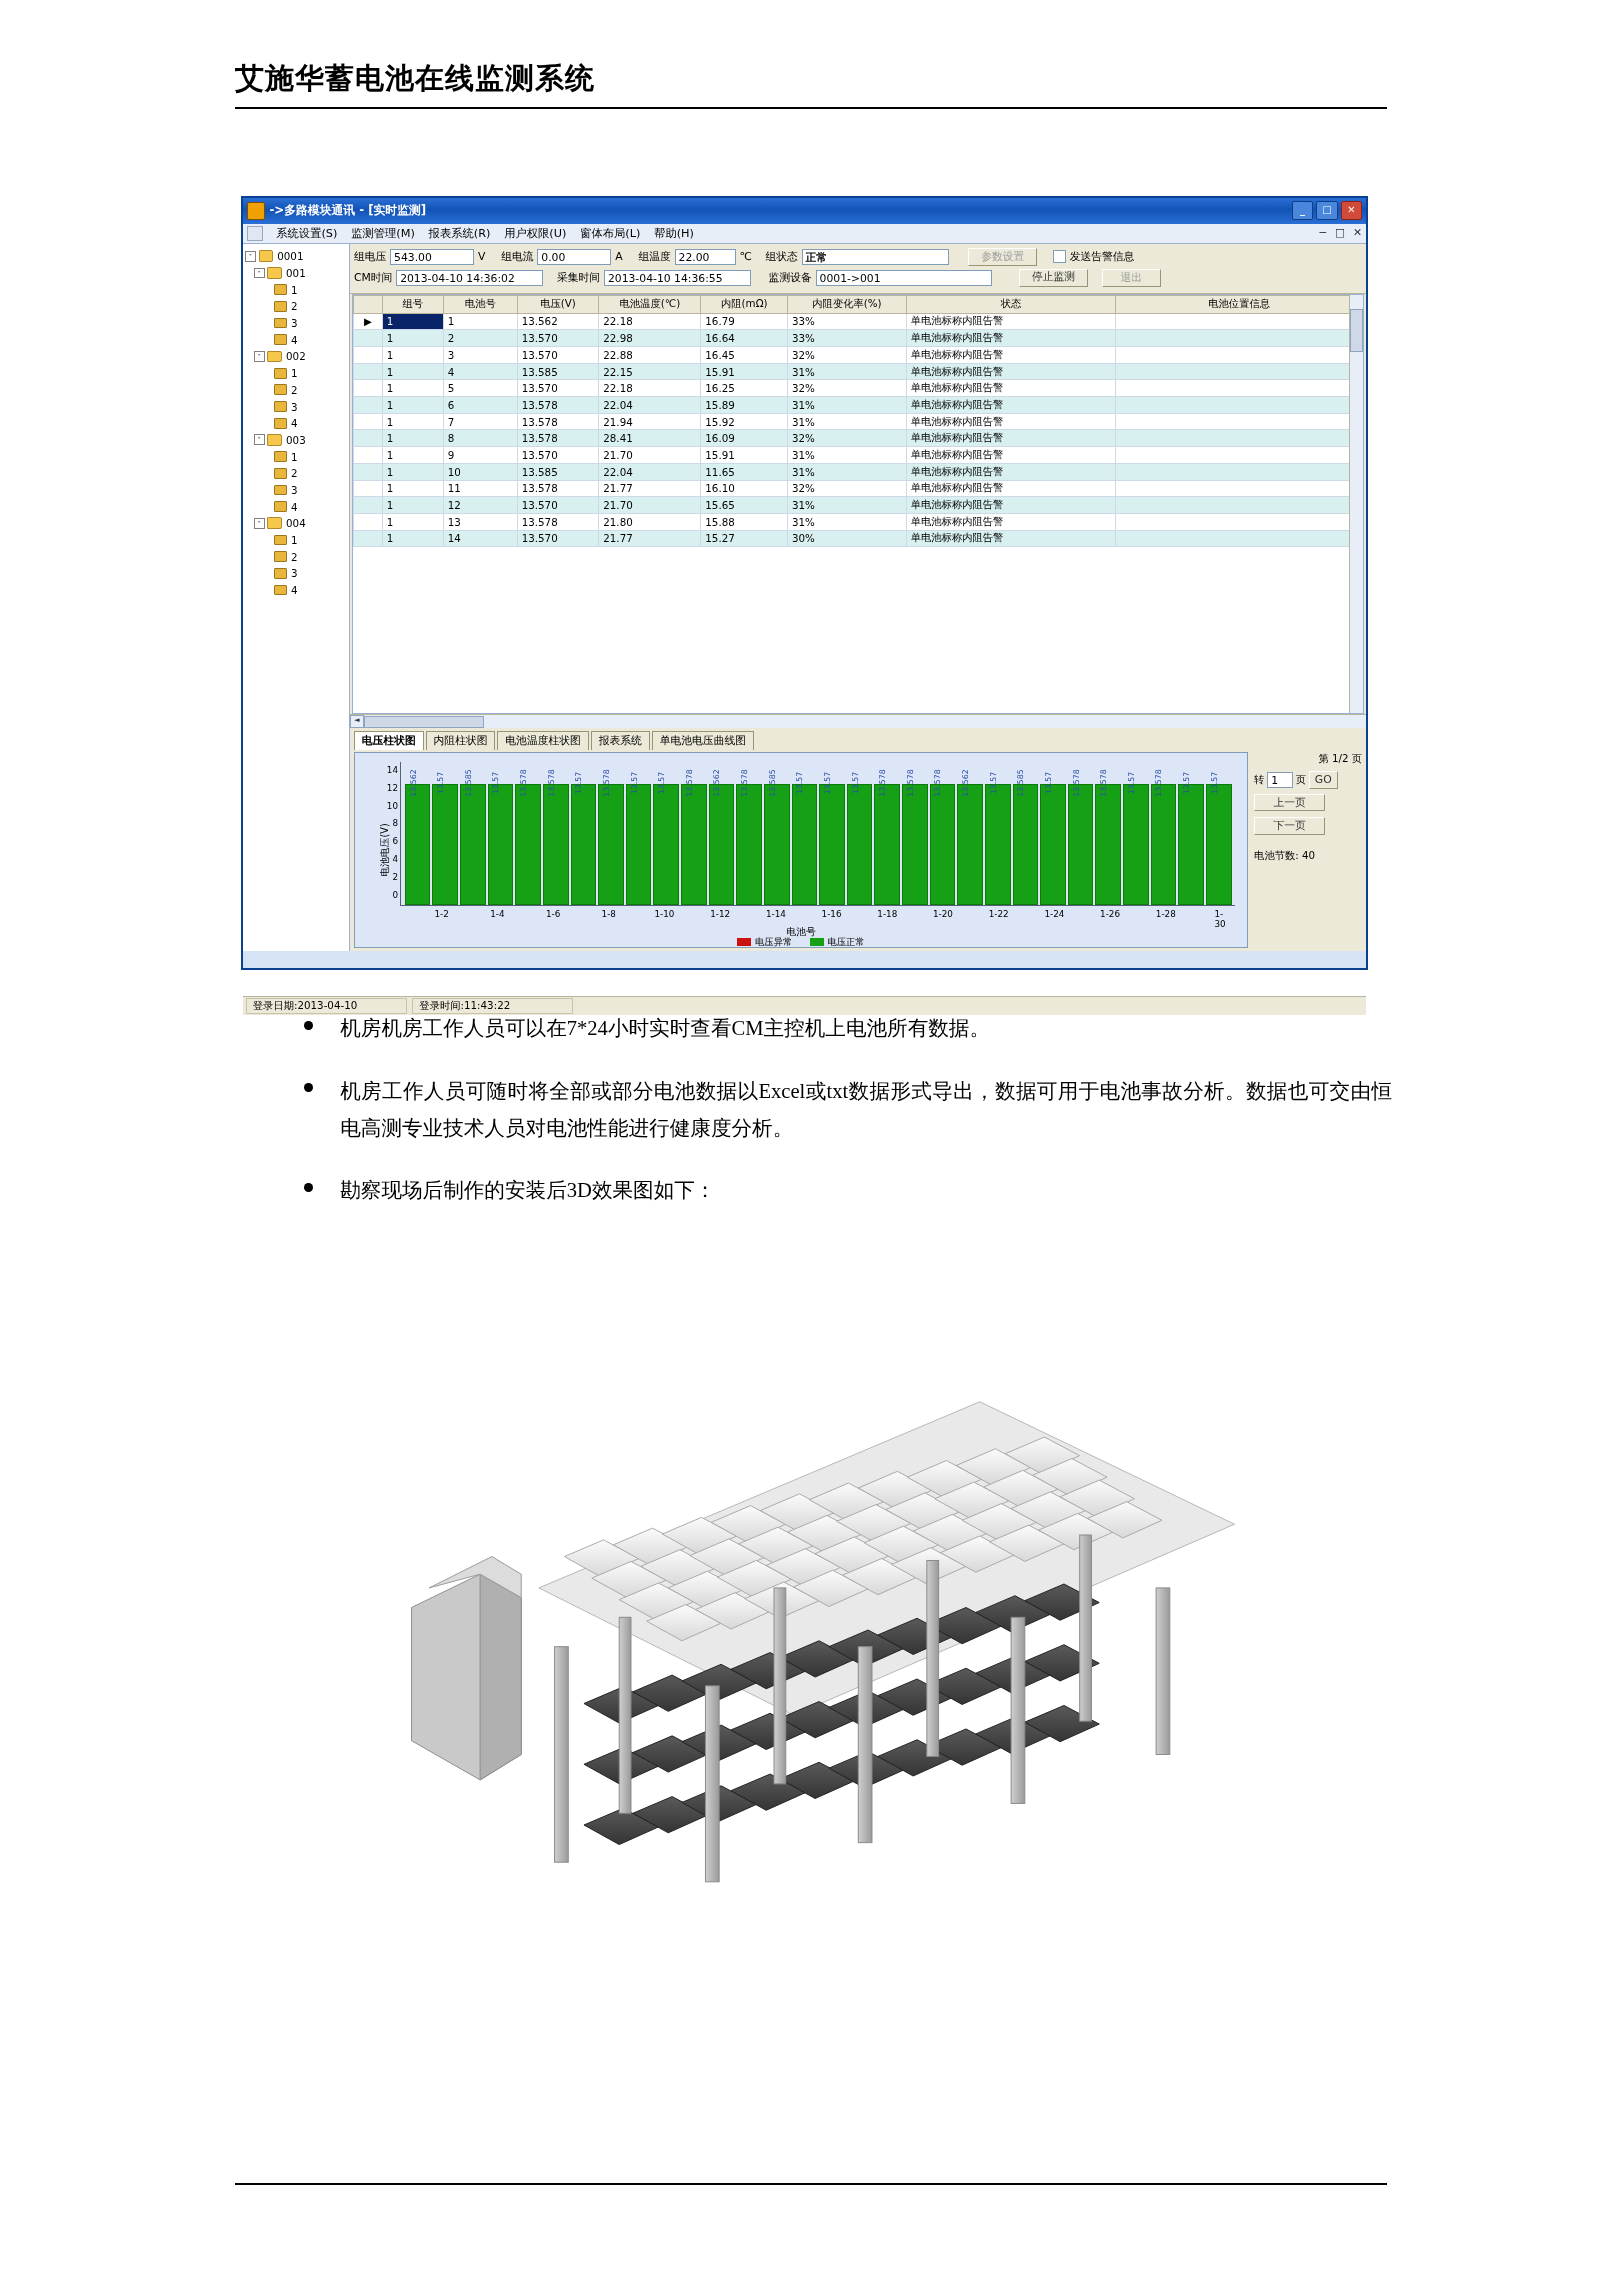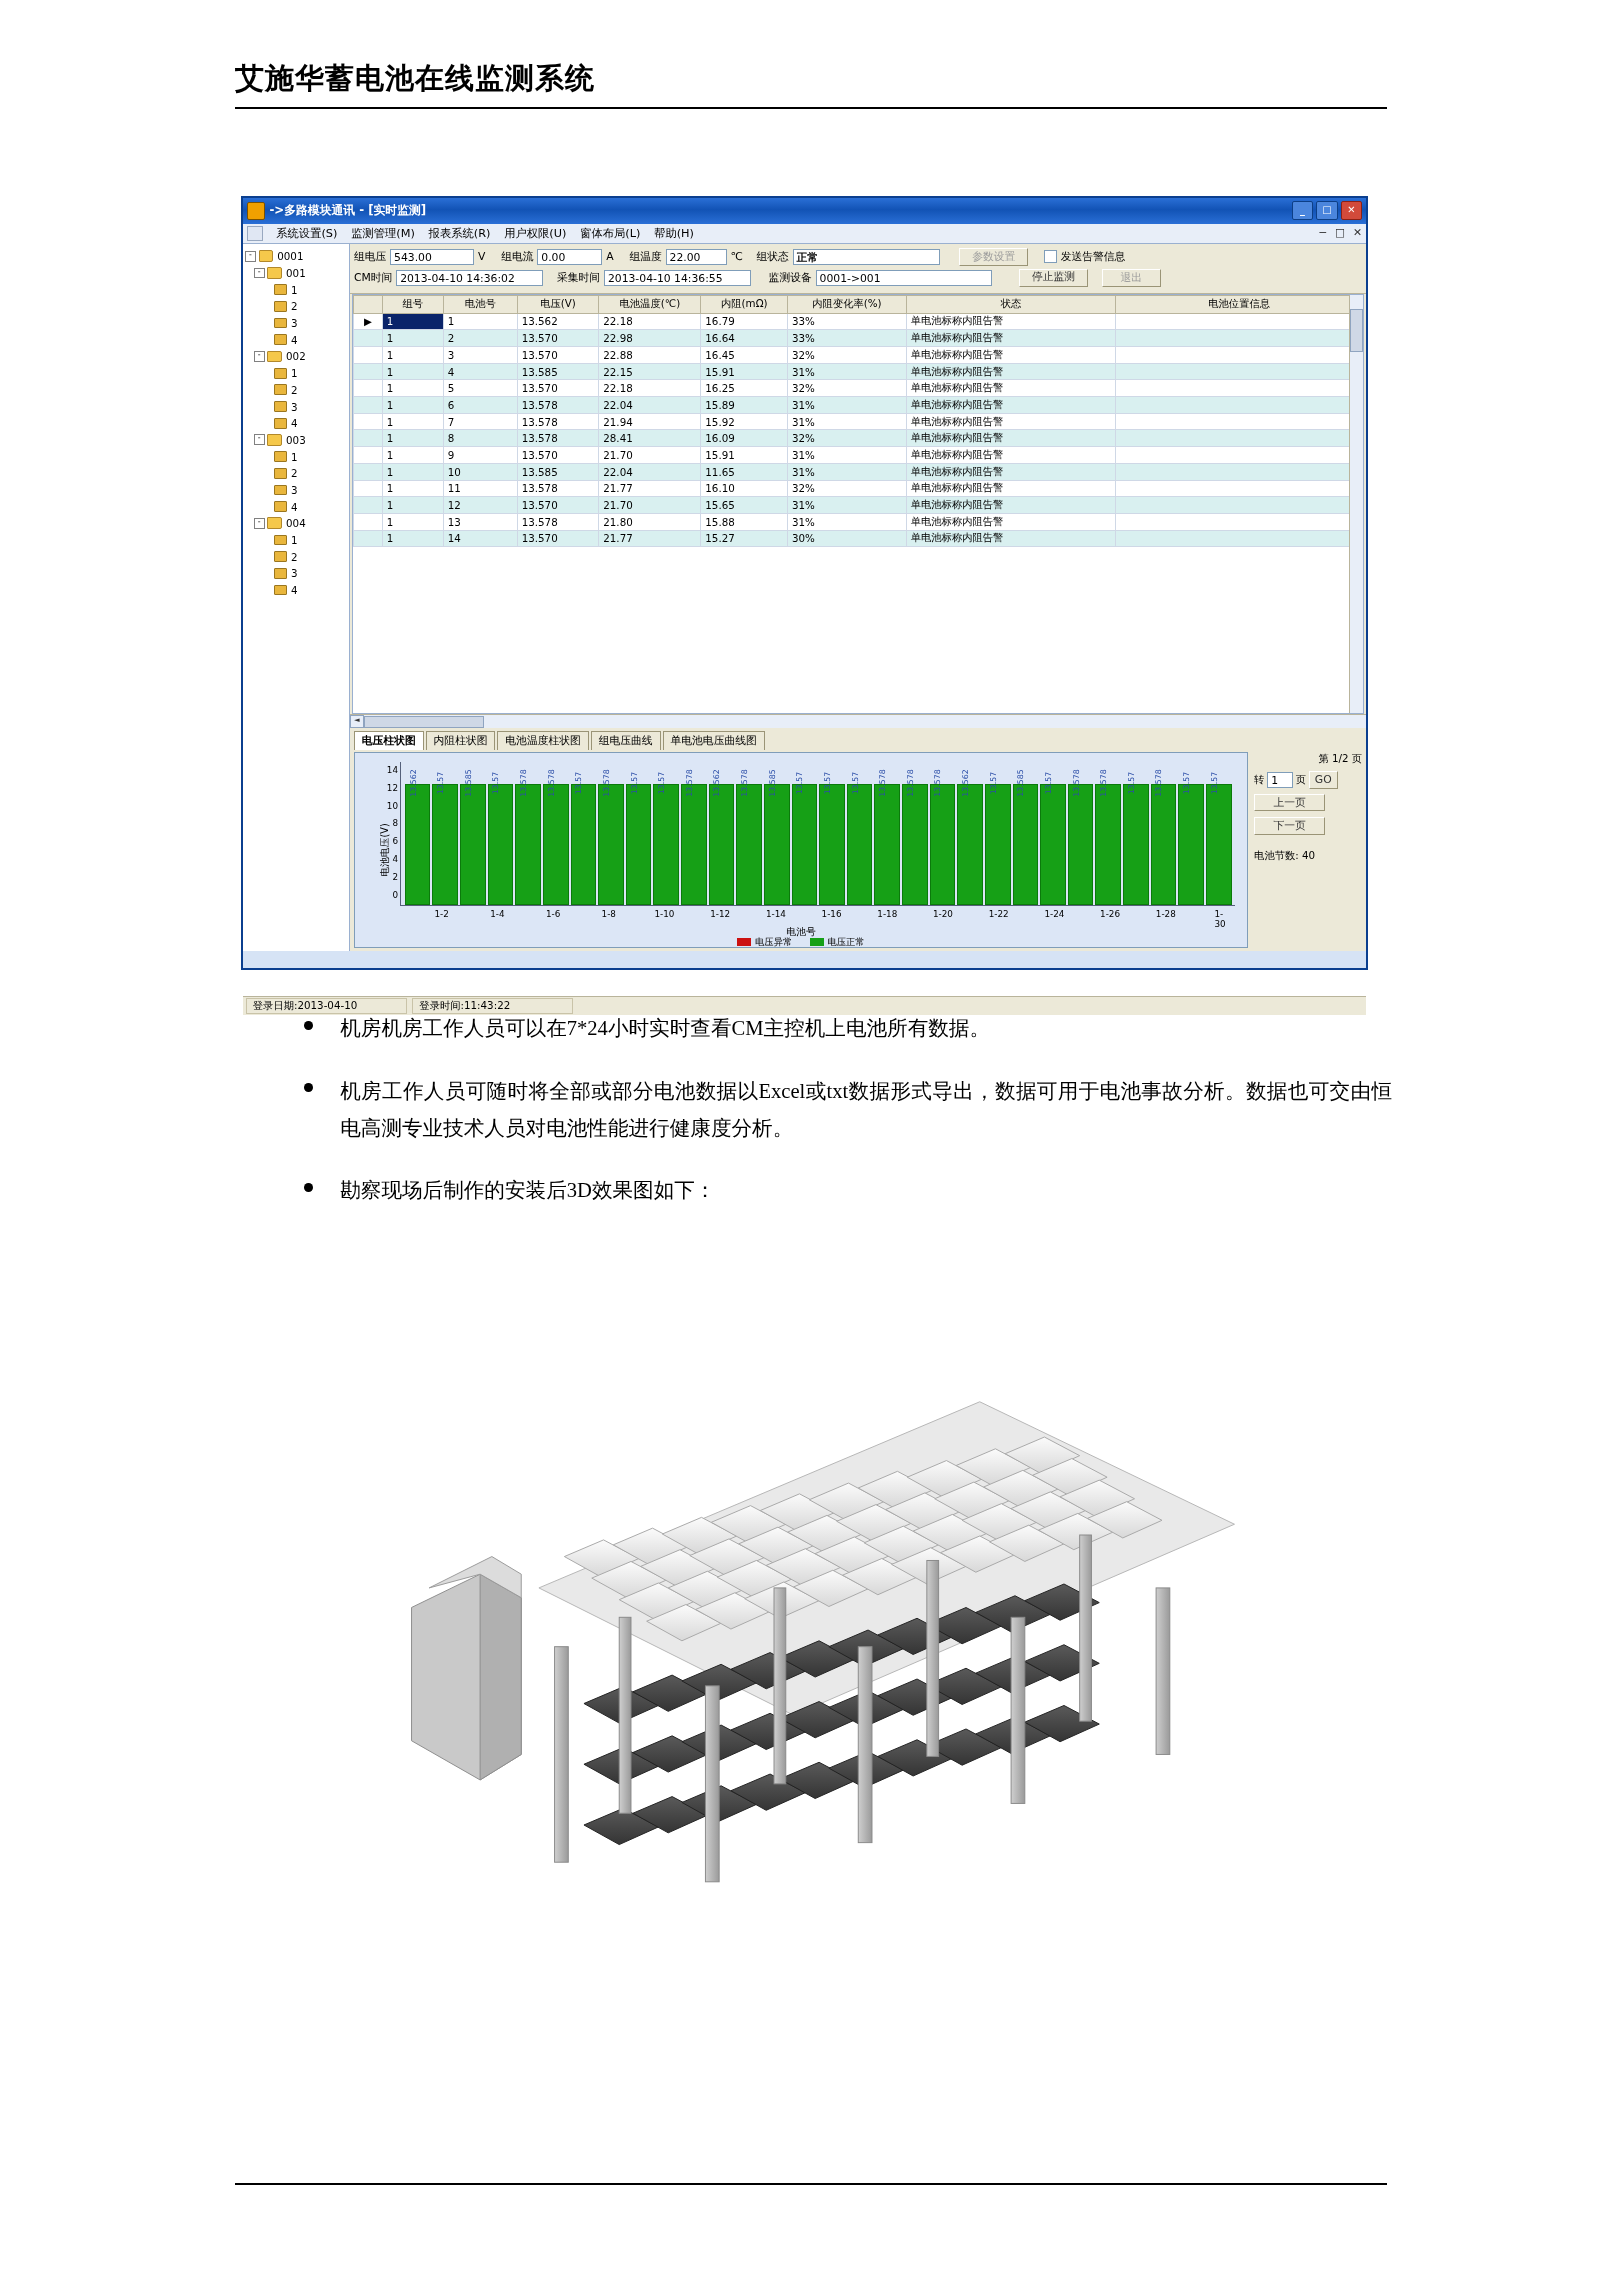--- a/index.html
+++ b/index.html
@@ -356,21 +356,21 @@
         </div>
 
       <div class="right-panel">
 
         <div class="param-block">
           <div class="prow">
             <label>组电压</label>
             <span class="fld" style="width:84px;">543.00</span>
             <span>V</span>
             <label style="margin-left:11.8px;">组电流</label>
-            <span class="fld" style="width:65px;">0.00</span>
+            <span class="fld" style="width:74px;">0.00</span>
             <span>A</span>
             <label style="margin-left:11.8px;">组温度</label>
             <span class="fld" style="width:61px;">22.00</span>
             <span>℃</span>
             <label style="margin-left:9.8px;">组状态</label>
             <span class="fld" style="width:147px;font-weight:bold;">正常</span>
             <span class="btn disabled" style="margin-left:15.7px;width:69px;">参数设置</span>
             <span class="chk" style="margin-left:11.8px;"></span>
             <span>发送告警信息</span>
           </div>
@@ -562,21 +562,21 @@
         </div>
         <div class="scroll-h">
           <span class="arrow" style="position:absolute;left:0;top:0;">◄</span>
           <div class="thumb"></div>
         </div>
 
         <div class="tabs" id="tabs">
             <span class="tab active">电压柱状图</span>
             <span class="tab">内阻柱状图</span>
             <span class="tab">电池温度柱状图</span>
-            <span class="tab">组电压曲线</span>
+            <span class="tab">报表系统</span>
             <span class="tab">单电池电压曲线图</span>
           </div>
 
         <div class="chart-row">
           <div class="chart-box">
             <div class="axis-y-label">电池电压(V)</div>
             <div class="plot" id="plot">
                 <div class="ytick" style="bottom: 0%;">0</div>
                 <div class="ytick" style="bottom: 12.5%;">2</div>
                 <div class="ytick" style="bottom: 25%;">4</div>

